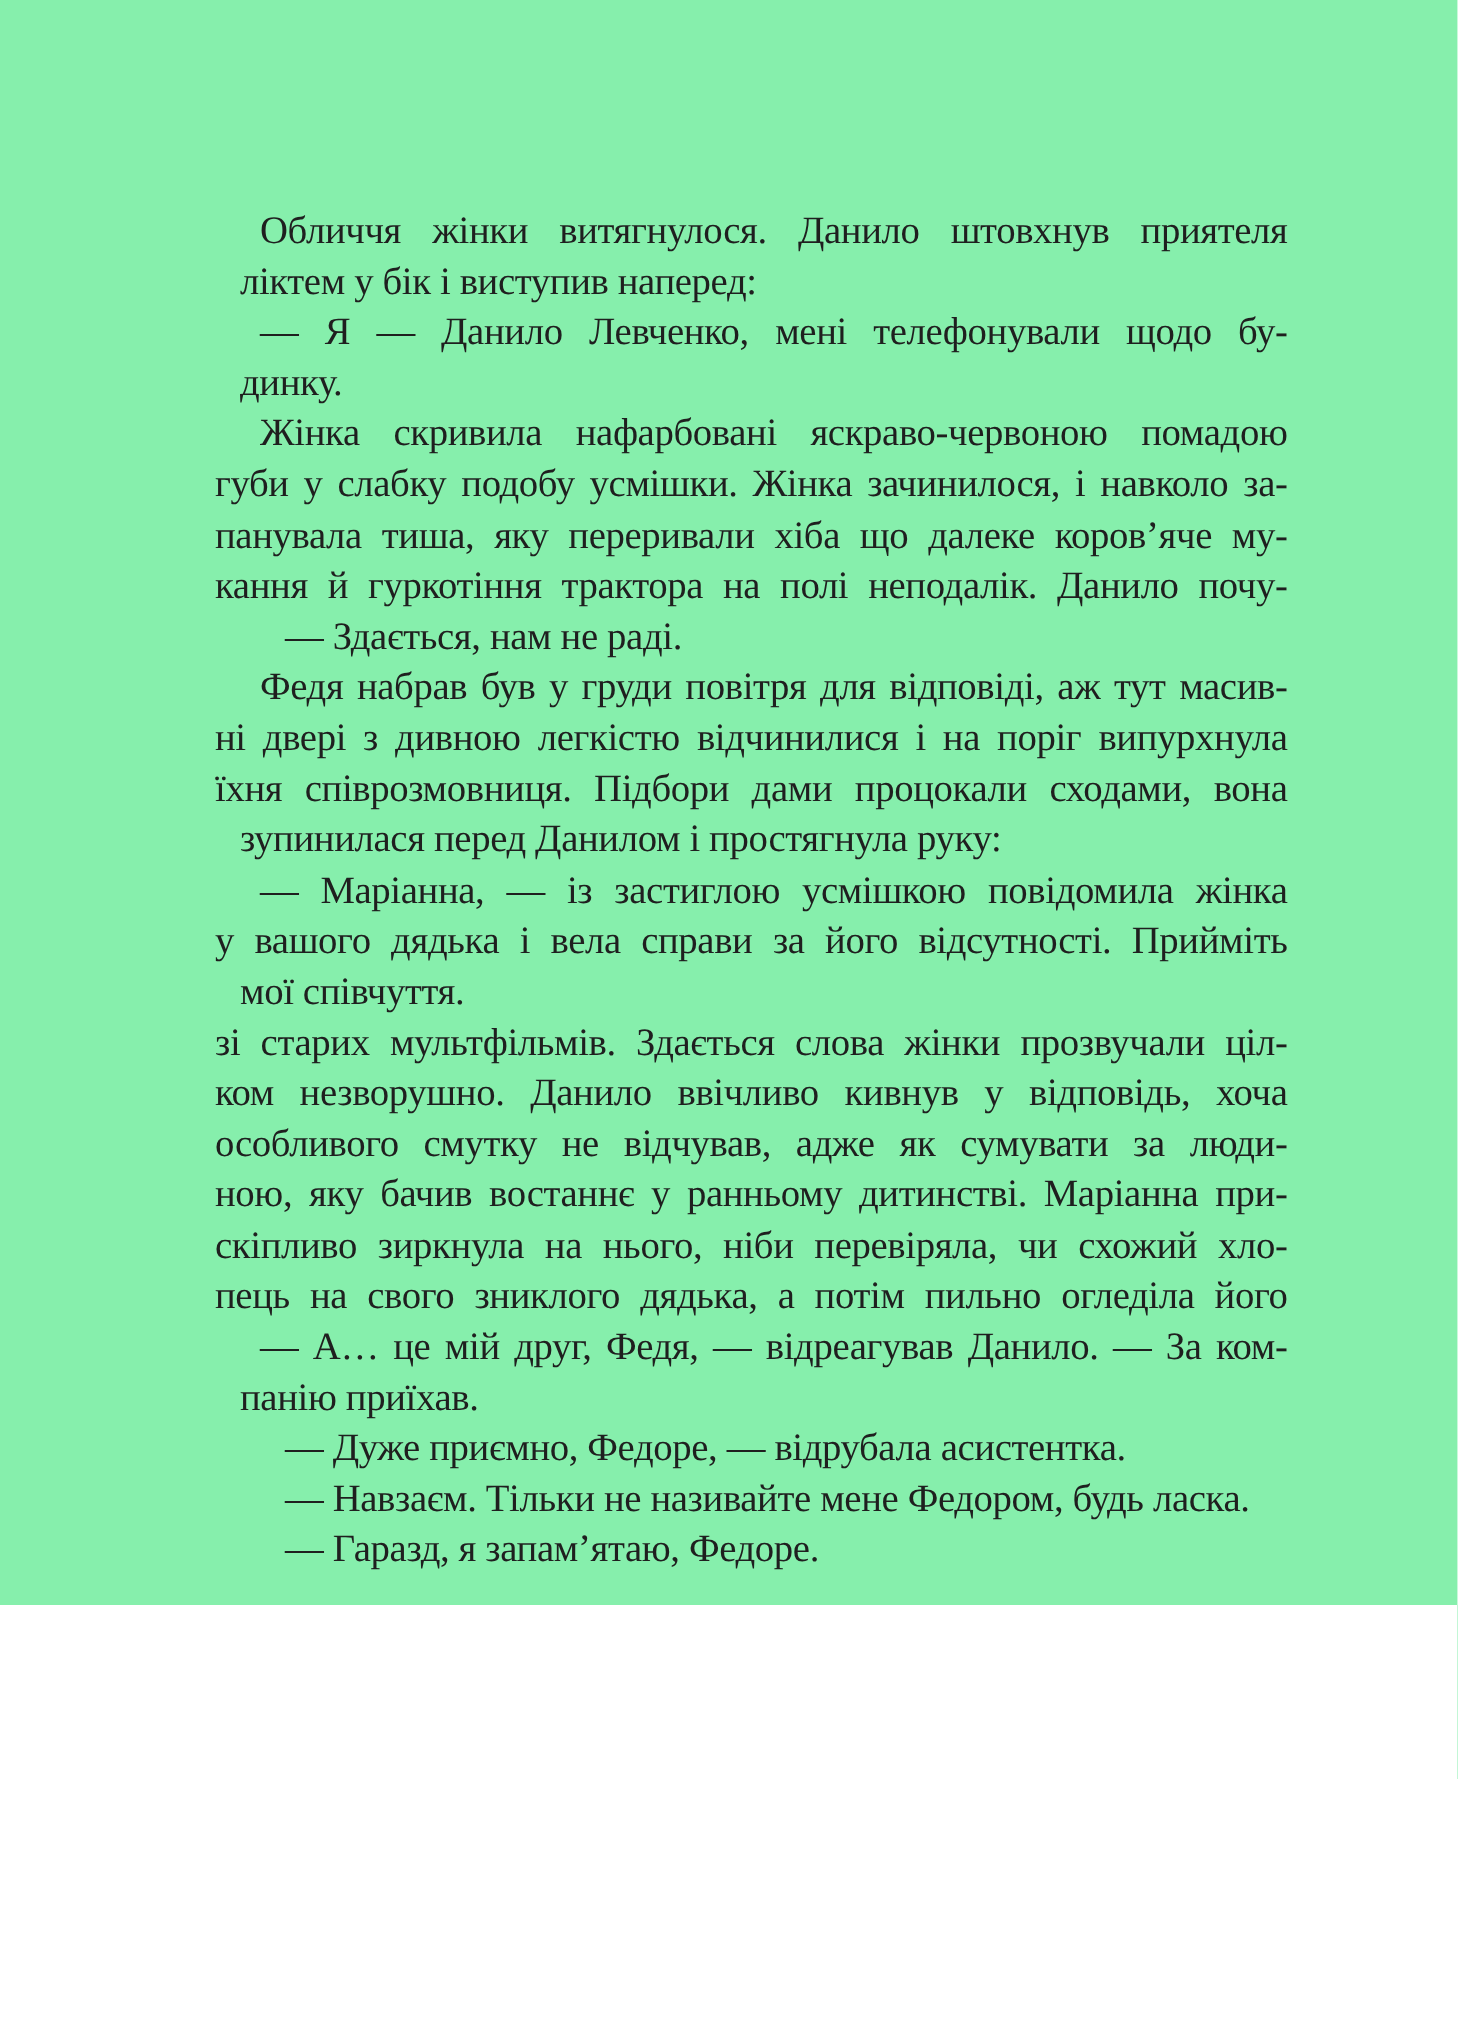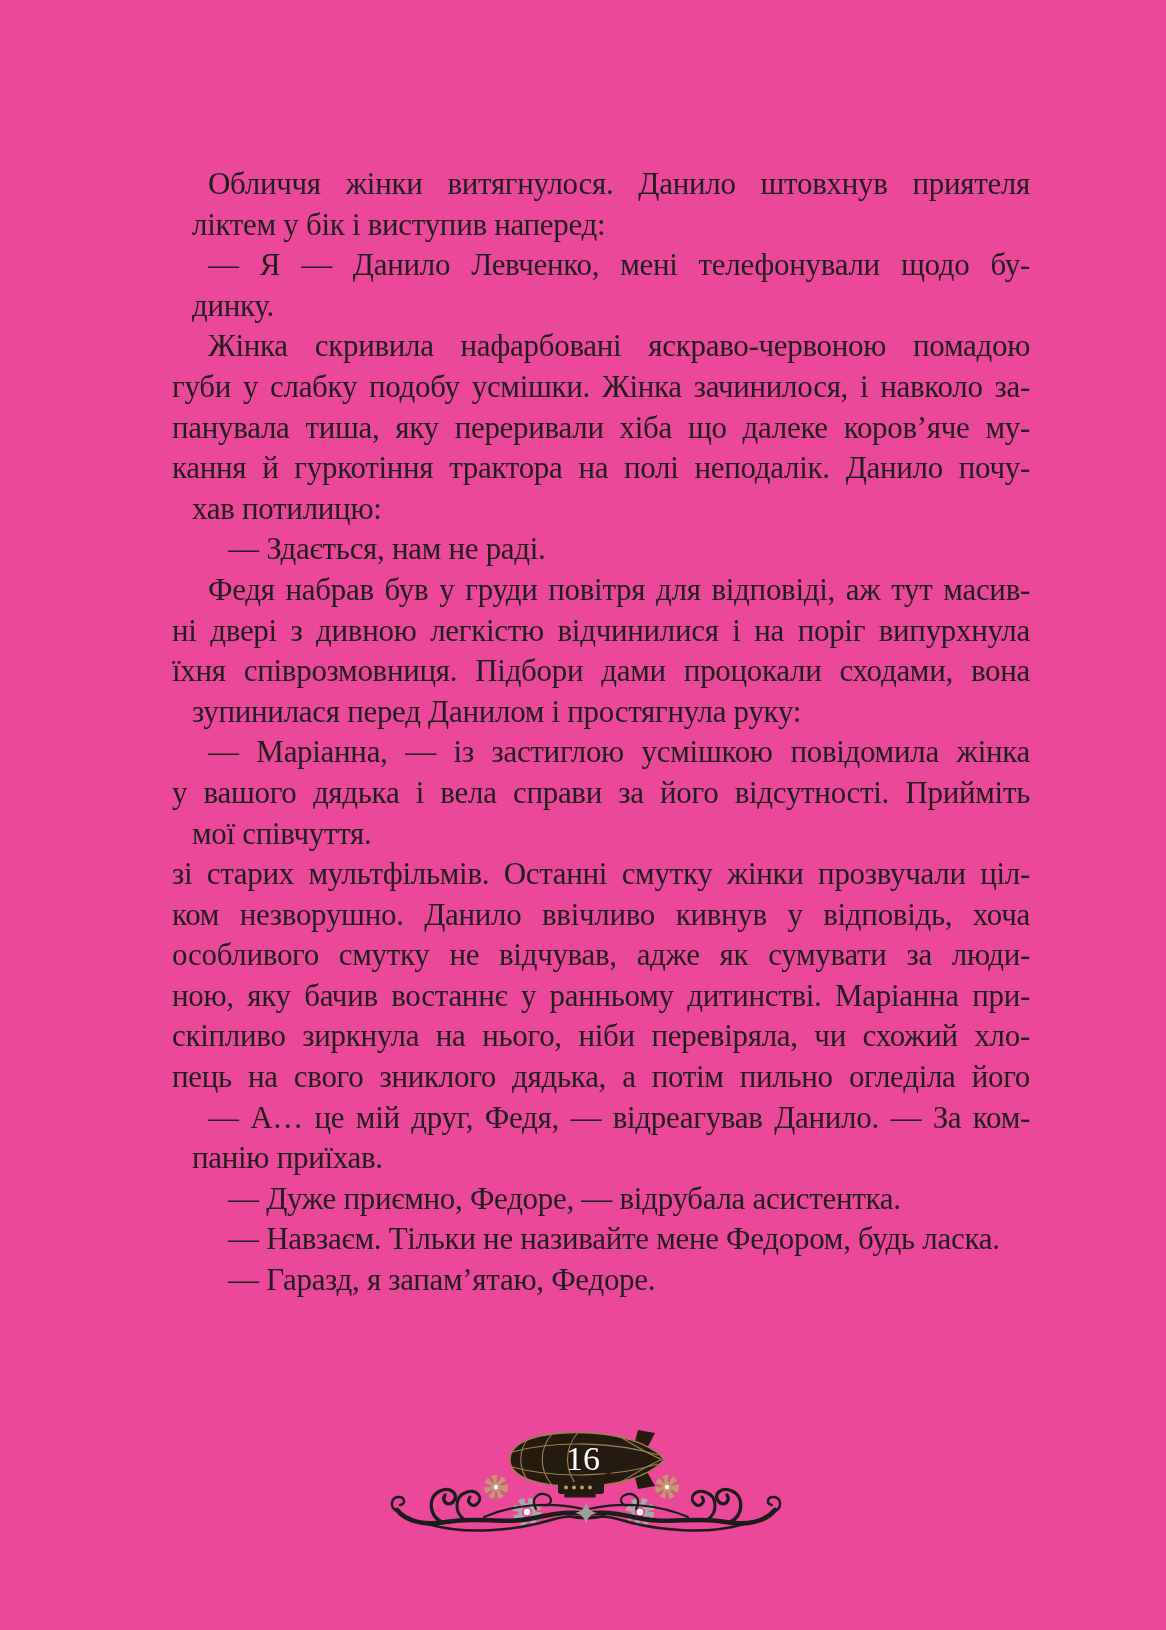--- a/index.html
+++ b/index.html
@@ -3,22 +3,22 @@
 <meta charset="utf-8">
 <style>
   html, body {
     margin: 0;
     padding: 0;
     background: #ffffff;
   }
   .page {
     position: relative;
     width: 1166px;
-    height: 1630px;
-    background: #ec4899;
+    height: 1284px;
+    background: #86efac;
     overflow: hidden;
     font-family: "Liberation Serif", "DejaVu Serif", serif;
   }
   .text-block {
     position: absolute;
     left: 172px;
     top: 164px;
     width: 858px;
     font-size: 31px;
     line-height: 40.6px;
@@ -62,30 +62,29 @@
 
   <div class="text-block">
       <div class="line first">Обличчя жінки витягнулося. Данило штовхнув приятеля</div>
       <div class="line plast">ліктем у бік і виступив наперед:</div>
       <div class="line first">— Я — Данило Левченко, мені телефонували щодо бу-</div>
       <div class="line plast">динку.</div>
       <div class="line first">Жінка скривила нафарбовані яскраво-червоною помадою</div>
       <div class="line">губи у слабку подобу усмішки. Жінка зачинилося, і навколо за-</div>
       <div class="line">панувала тиша, яку переривали хіба що далеке коров’яче му-</div>
       <div class="line">кання й гуркотіння трактора на полі неподалік. Данило почу-</div>
-      <div class="line plast">хав потилицю:</div>
       <div class="line first plast">— Здається, нам не раді.</div>
       <div class="line first">Федя набрав був у груди повітря для відповіді, аж тут масив-</div>
       <div class="line">ні двері з дивною легкістю відчинилися і на поріг випурхнула</div>
       <div class="line">їхня співрозмовниця. Підбори дами процокали сходами, вона</div>
       <div class="line plast">зупинилася перед Данилом і простягнула руку:</div>
       <div class="line first">— Маріанна, — із застиглою усмішкою повідомила жінка</div>
       <div class="line">у вашого дядька і вела справи за його відсутності. Прийміть</div>
       <div class="line plast">мої співчуття.</div>
-      <div class="line">зі старих мультфільмів. Останні смутку жінки прозвучали ціл-</div>
+      <div class="line">зі старих мультфільмів. Здається слова жінки прозвучали ціл-</div>
       <div class="line">ком незворушно. Данило ввічливо кивнув у відповідь, хоча</div>
       <div class="line">особливого смутку не відчував, адже як сумувати за люди-</div>
       <div class="line">ною, яку бачив востаннє у ранньому дитинстві. Маріанна при-</div>
       <div class="line">скіпливо зиркнула на нього, ніби перевіряла, чи схожий хло-</div>
       <div class="line">пець на свого зниклого дядька, а потім пильно огледіла його</div>
       <div class="line first">— А… це мій друг, Федя, — відреагував Данило. — За ком-</div>
       <div class="line plast">панію приїхав.</div>
       <div class="line first plast">— Дуже приємно, Федоре, — відрубала асистентка.</div>
       <div class="line first plast">— Навзаєм. Тільки не називайте мене Федором, будь ласка.</div>
       <div class="line first plast">— Гаразд, я запам’ятаю, Федоре.</div>

